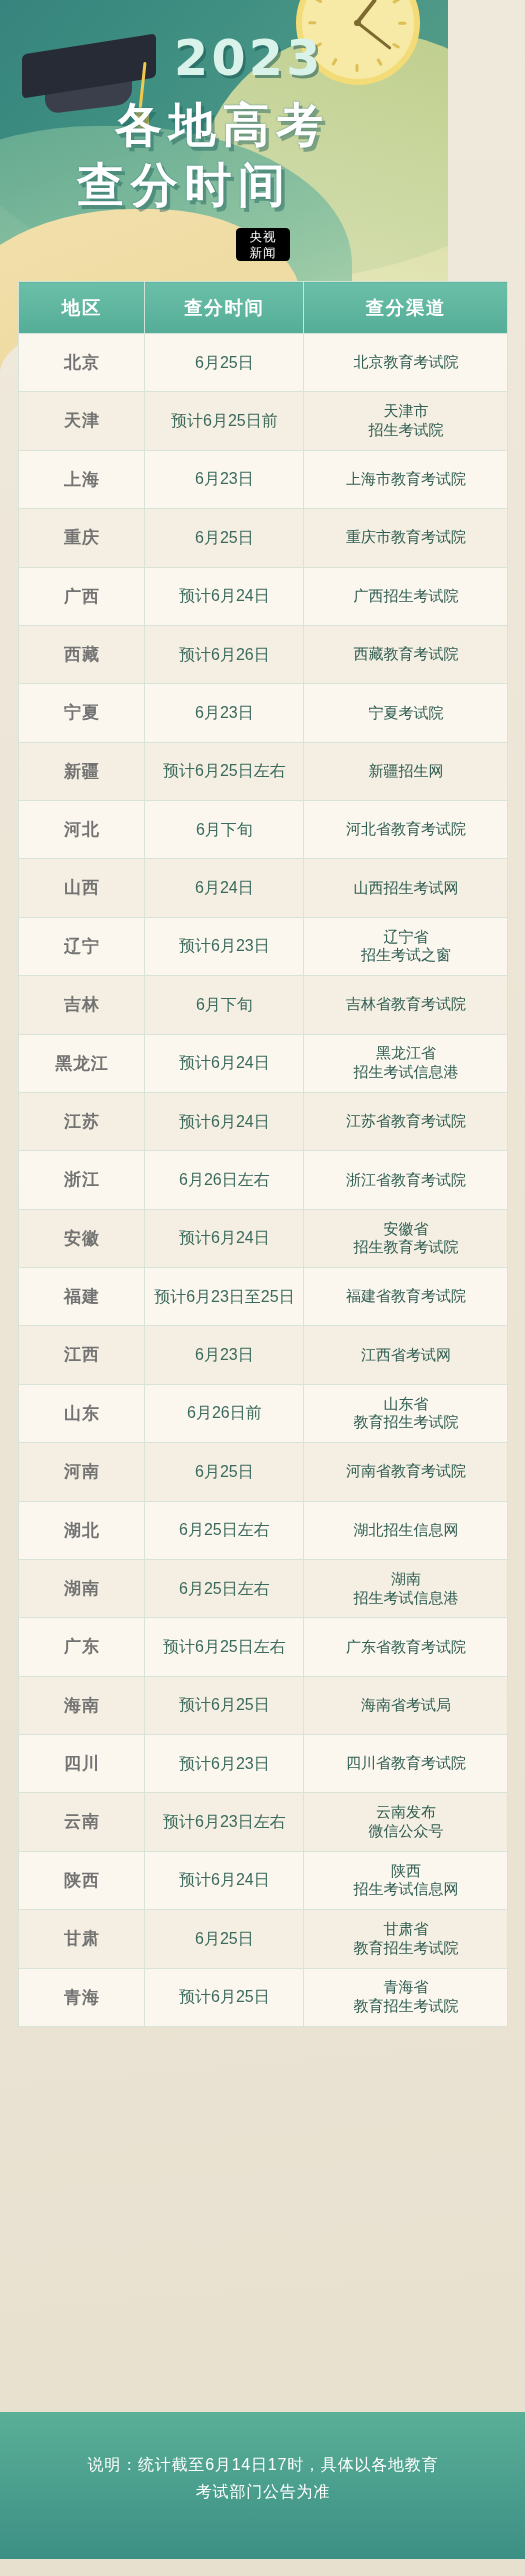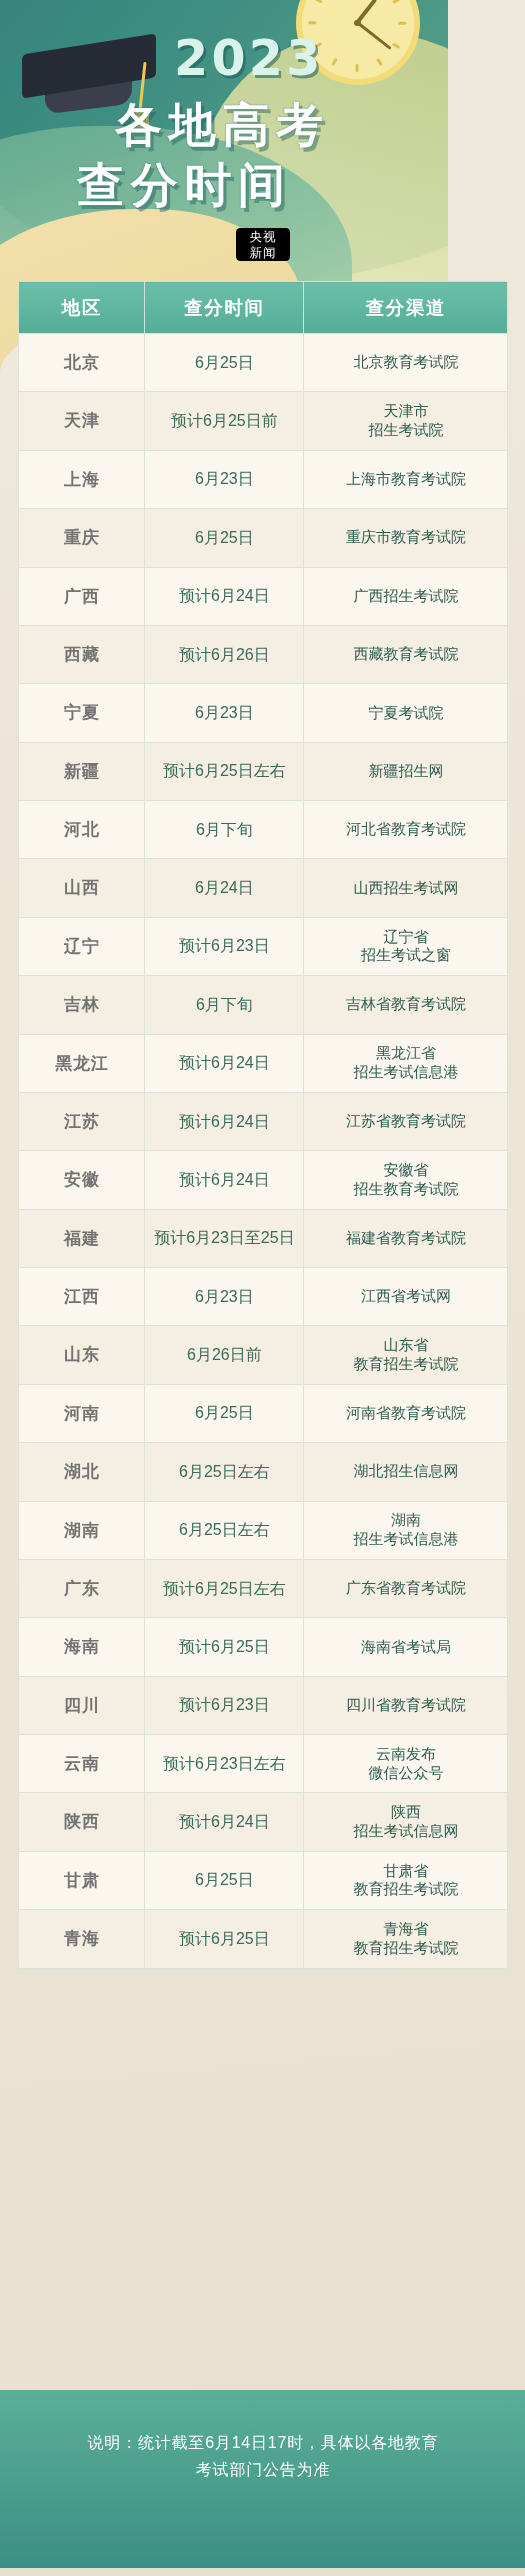--- a/index.html
+++ b/index.html
@@ -257,23 +257,23 @@
   table.sched td.c1 { color: #3a6a5d; }
   table.sched td.c2 { font-size: 15px; color: #2f5d52; }
   .col0 { width: 126px; }
   .col1 { width: 159px; }
   .col2 { width: 204px; }
 
   
   .footer {
     position: absolute;
     left: 0;
-    bottom: 8px;
+    bottom: 17px;
     width: 526px;
-    height: 178px;
+    height: 147px;
     background: linear-gradient(180deg, #5aaf97 0%, #3c8f84 100%);
     color: #ffffff;
   }
   .footer .note {
     position: absolute;
     left: 42px;
     right: 42px;
     top: 39px;
     text-align: center;
     font-size: 16px;
@@ -414,20 +414,25 @@
               <div>黑龙江省</div>
               <div>招生考试信息港</div>
             </td>
           </tr>
           <tr>
             <td class="c0">江苏</td>
             <td class="c1">预计6月24日</td>
             <td class="c2">江苏省教育考试院</td>
           </tr>
           <tr>
+            <td class="c0">浙江</td>
+            <td class="c1">6月26日左右</td>
+            <td class="c2">浙江省教育考试院</td>
+          </tr>
+          <tr>
             <td class="c0">安徽</td>
             <td class="c1">预计6月24日</td>
             <td class="c2">
               <div>安徽省</div>
               <div>招生教育考试院</div>
             </td>
           </tr>
           <tr>
             <td class="c0">福建</td>
             <td class="c1">预计6月23日至25日</td>

